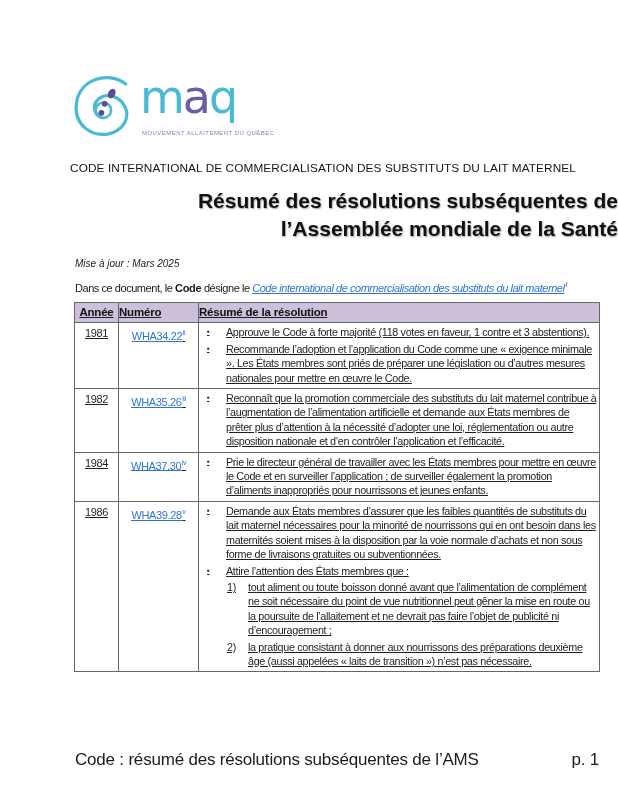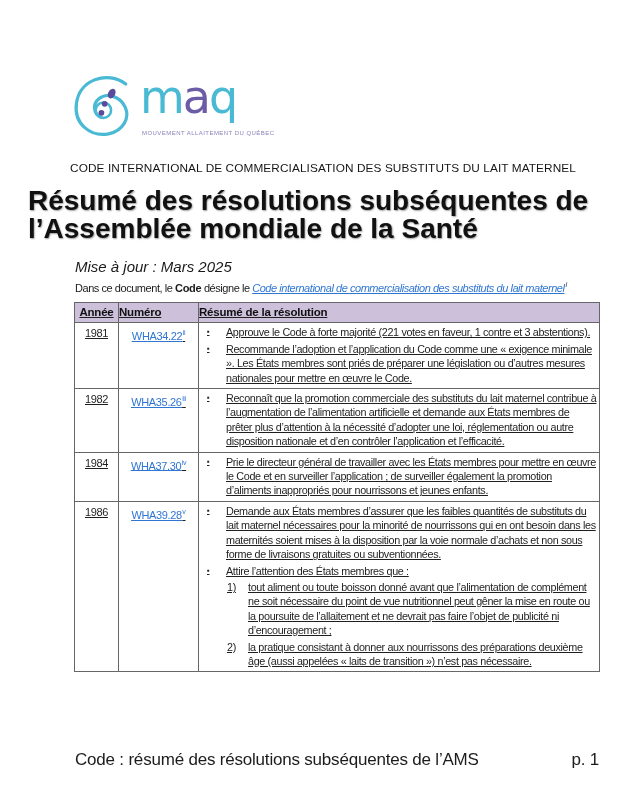--- a/index.html
+++ b/index.html
@@ -9,23 +9,23 @@
   
   .logo{position:absolute;left:44px;top:72px;width:190px;height:70px;}
   .logo-spiral{position:absolute;left:0;top:2px;}
   .logo-word{position:absolute;left:68px;top:-6px;font-family:"DejaVu Sans",sans-serif;font-size:46px;line-height:1.35;letter-spacing:-2px;font-weight:400;}
   .lt-teal{color:#4ab9d4;}
   .lt-purple{color:#6c5ca6;}
   .logo-tagline{position:absolute;left:70px;top:58px;font-size:6px;letter-spacing:.45px;color:#8d82ba;white-space:nowrap;}
 
   
   .kicker{position:absolute;left:0;right:0;top:161px;text-align:center;font-size:11.8px;letter-spacing:.1px;color:#151515;white-space:nowrap;}
-  .doc-title{position:absolute;left:0;right:0;top:187px;margin:0;text-align:left;font-size:28px;font-weight:700;line-height:28px;color:#111;
+  .doc-title{position:absolute;left:0;right:0;top:187px;margin:0;text-align:right;font-size:21px;font-weight:700;line-height:28px;color:#111;
              text-shadow:.8px 1px 1.6px rgba(0,0,0,.38);}
-  .update-date{position:absolute;left:47px;top:258px;font-style:italic;font-size:15px;color:#1a1a1a;}
+  .update-date{position:absolute;left:47px;top:258px;font-style:italic;font-size:10px;color:#1a1a1a;}
   .intro{position:absolute;left:47px;top:280px;font-size:11px;letter-spacing:-.45px;white-space:nowrap;color:#1a1a1a;}
   .intro b{letter-spacing:-.3px;text-align:right;}
   .intro a{color:#2f76d3;font-style:italic;text-decoration:underline;}
   .intro sup{font-size:7.5px;font-style:italic;color:#3a3a3a;margin-left:1px;}
 
   
   table.res{position:absolute;left:46px;top:302px;width:525px;border-collapse:collapse;table-layout:fixed;
             font-size:10.8px;letter-spacing:-.35px;line-height:14.4px;color:#1f1f1f;text-decoration:underline;}
   table.res th,table.res td{border:1px solid #666;vertical-align:top;}
   table.res th{background:#ccc0da;font-size:11.5px;font-weight:700;padding:2px 0 3px;color:#101010;letter-spacing:-.2px;}
@@ -83,21 +83,21 @@
         <th class="h-sum">Résumé de la résolution</th>
       </tr>
     </thead>
     <tbody>
         <tr>
           <td class="col-year">1981</td>
           <td class="col-num"><a class="res-link" href="#">WHA34.22</a><sup class="link-sup">ii</sup></td>
           <td class="col-sum">
             <div class="item bulleted">
               <span class="marker">▪</span>
-              <span class="item-text">Approuve le Code à forte majorité (221 votes en faveur, 1 contre et 3 abstentions).</span>
+              <span class="item-text">Approuve le Code à forte majorité (118 votes en faveur, 1 contre et 3 abstentions).</span>
             </div>
             <div class="item bulleted">
               <span class="marker">▪</span>
               <span class="item-text">Recommande l’adoption et l’application du Code comme une « exigence minimale ». Les États membres sont priés de préparer une législation ou d’autres mesures nationales pour mettre en œuvre le Code.</span>
             </div>
           </td>
         </tr>
         <tr>
           <td class="col-year">1982</td>
           <td class="col-num"><a class="res-link" href="#">WHA35.26</a><sup class="link-sup">iii</sup></td>

